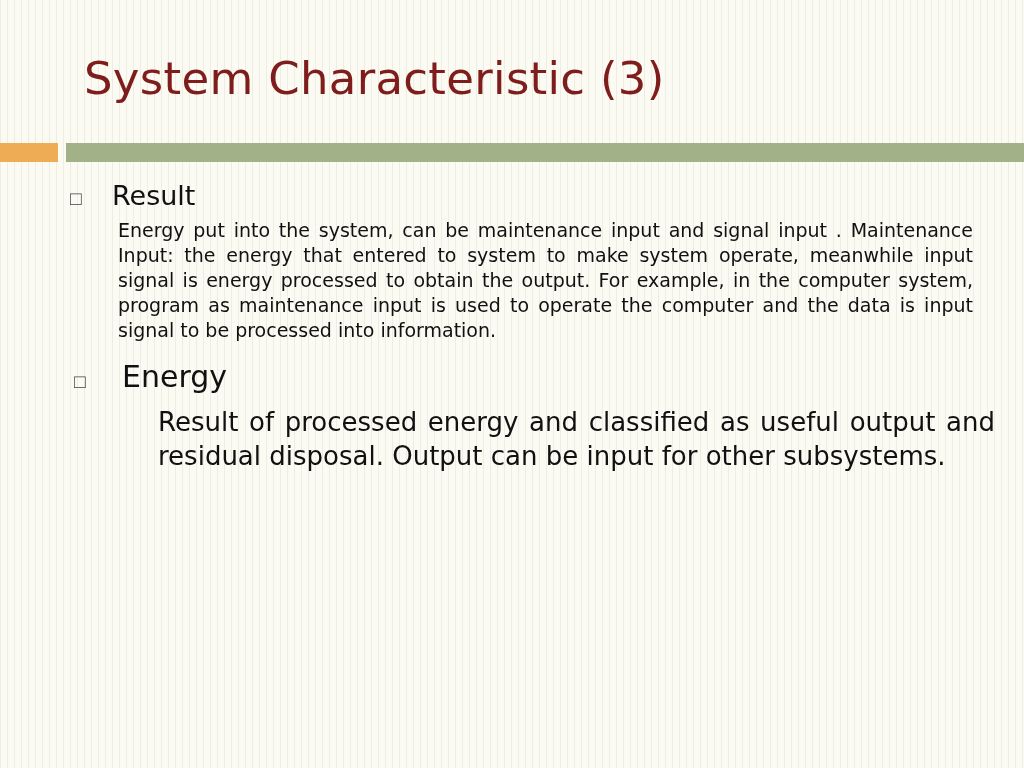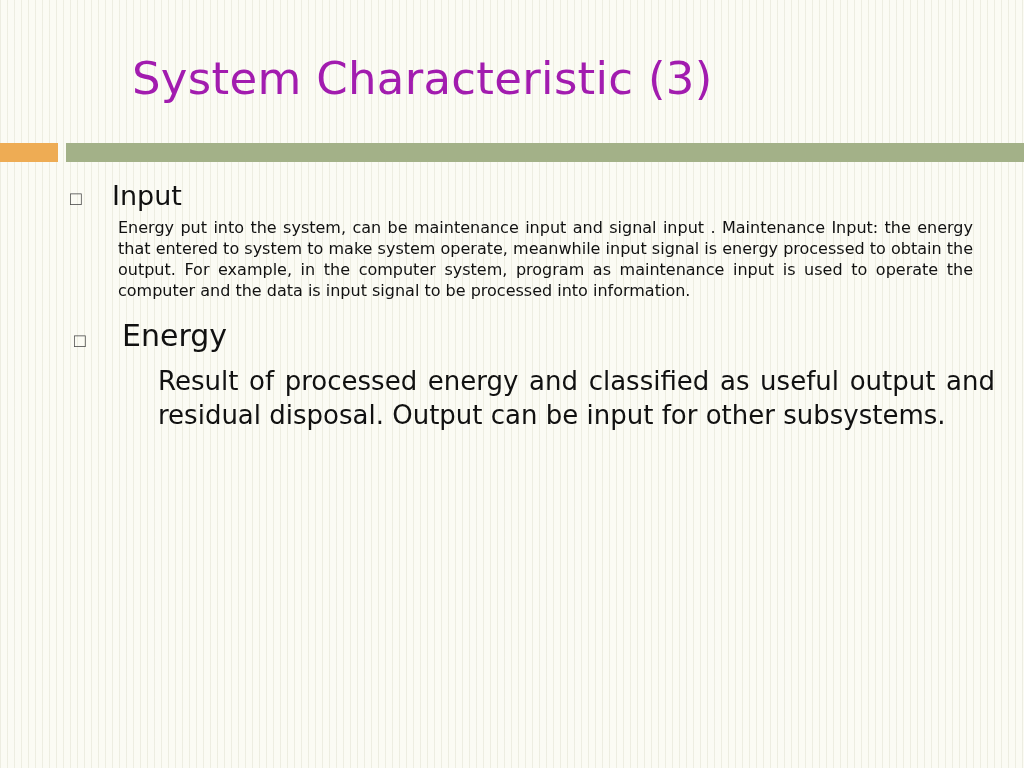--- a/index.html
+++ b/index.html
@@ -29,26 +29,25 @@
   }
   .slide {
     position: absolute;
     inset: 0;
   }
   .title {
     position: absolute;
     left: 84px;
     top: 52px;
     font-size: 45px;
-    color: #a21caf;
+    color: #7f1d1d;
     font-family: "DejaVu Sans", sans-serif;
     font-weight: normal;
     letter-spacing: 0.3px;
     white-space: nowrap;
-    padding-left: 48px;
   }
   .rule-wrap {
     position: absolute;
     left: 0;
     top: 143px;
     width: 1024px;
     height: 19px;
   }
   .rule-accent {
     position: absolute;
@@ -94,21 +93,21 @@
     line-height: 1.2;
     font-family: "DejaVu Sans", sans-serif;
   }
   .bullet-head.b {
     font-size: 30px;
     padding-left: 6px;
   }
   .body-para {
     margin: 6px 0 0 48px;
     width: 855px;
-    font-size: 16px;
+    font-size: 19px;
     line-height: 1.31;
     color: #111111;
     text-align: justify;
     font-family: "DejaVu Sans", sans-serif;
   }
   .body-para.second {
     margin-left: 88px;
     width: 837px;
     font-size: 26px;
     margin-top: 10px;
@@ -126,21 +125,21 @@
 
   <div class="rule-wrap">
     <div class="rule-accent"></div>
     <div class="rule-main"></div>
   </div>
 
   <div class="content">
 
     <div class="bullet-row">
       <span class="bullet-marker">□</span>
-      <span class="bullet-head">Input</span>
+      <span class="bullet-head">Result</span>
     </div>
     <p class="body-para">Energy put into the system, can be maintenance input and signal input . Maintenance Input: the energy that entered to system to make system operate, meanwhile input signal is energy processed to obtain the output. For example, in the computer system, program as maintenance input is used to operate the computer and the data is input signal to be processed into information.</p>
 
     <div class="gap-1"></div>
 
     <div class="bullet-row">
       <span class="bullet-marker level-b">□</span>
       <span class="bullet-head b">Energy</span>
     </div>
     <p class="body-para second">Result of processed energy and classified as useful output and residual disposal. Output can be input for other subsystems.</p>

